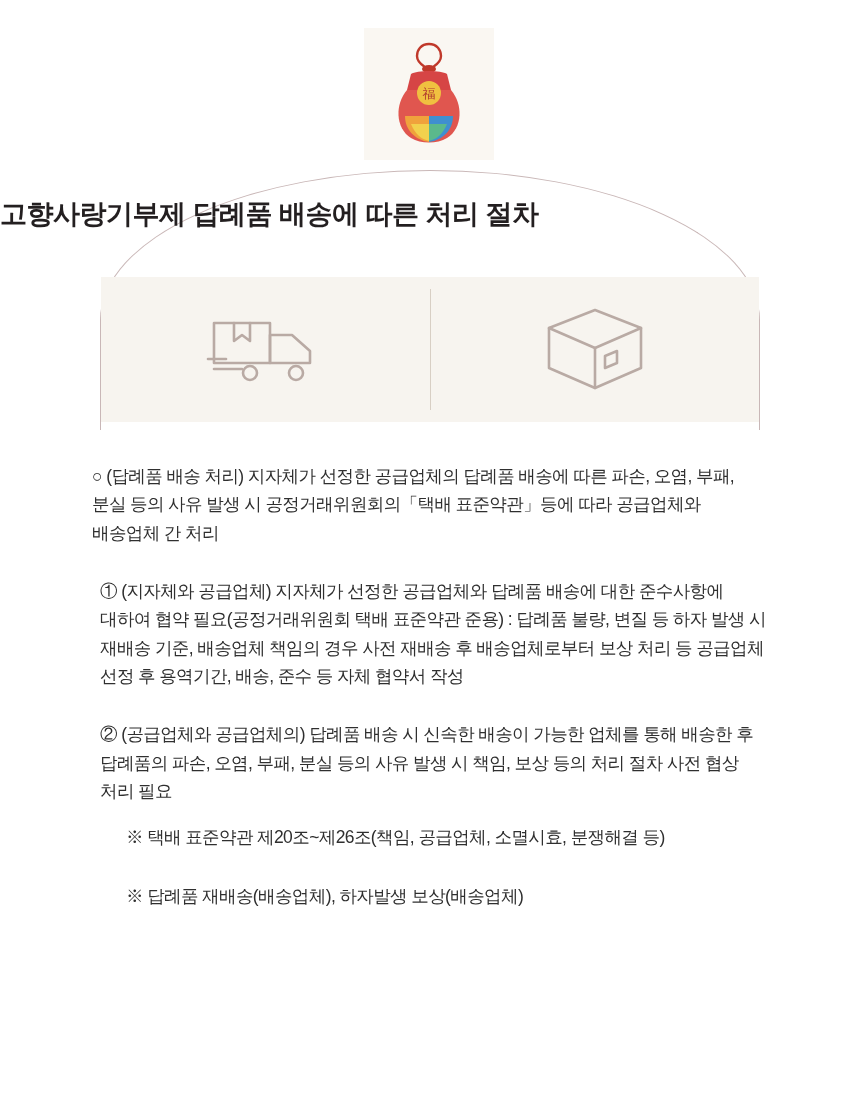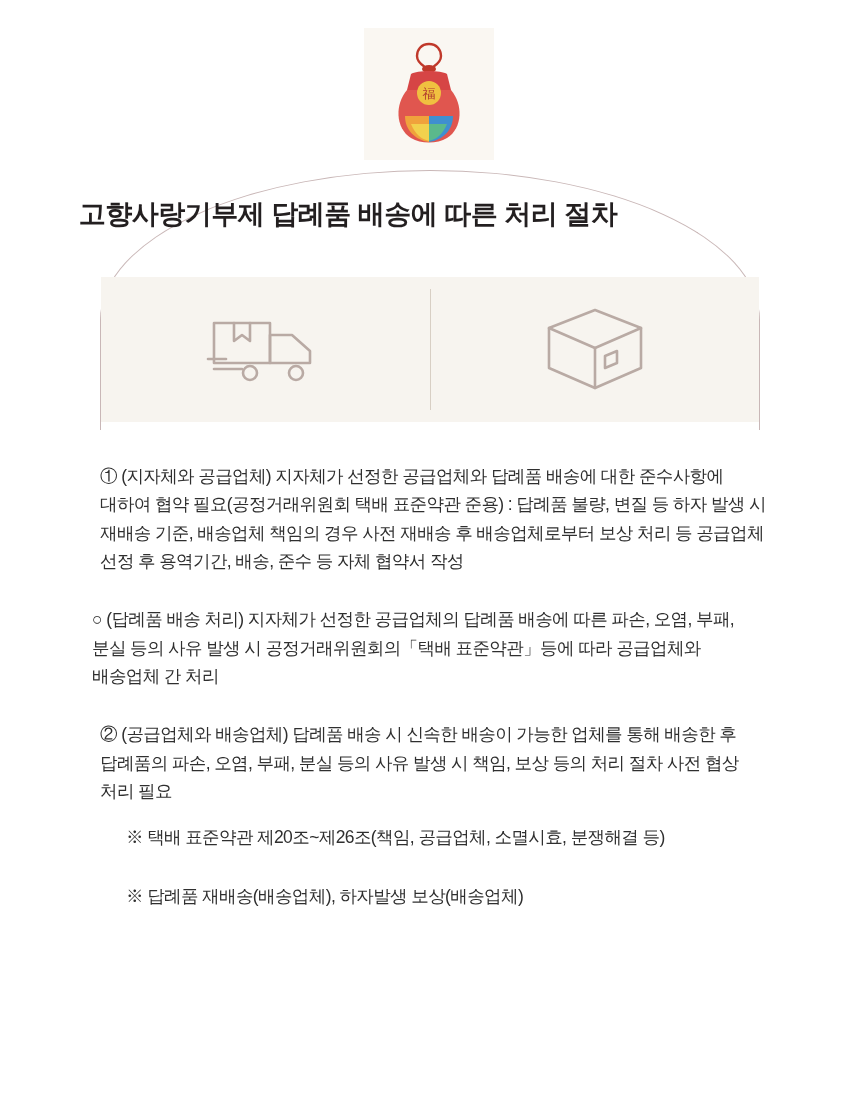--- a/index.html
+++ b/index.html
@@ -79,21 +79,21 @@
     display: flex;
     align-items: center;
     justify-content: center;
   }
 
   .hero-title {
     position: absolute;
     left: 0;
     top: 196px;
     width: 696px;
-    text-align: center;
+    text-align: left;
     font-size: 27px;
     font-weight: bold;
     letter-spacing: -0.5px;
     color: #231f20;
   }
 
   
   .content {
     position: absolute;
     left: 0;
@@ -171,23 +171,23 @@
           <path d="M6 24 L52 44 L98 24"></path>
           <line x1="52" y1="44" x2="52" y2="84"></line>
           <path d="M62 52 L74 47 L74 59 L62 64 Z"></path>
         </g>
       </svg>
     </div>
   </div>
 </div>
 
 <div class="content">
+  <p class="para gap-lg">○ (답례품 배송 처리) 지자체가 선정한 공급업체의 답례품 배송에 따른 파손, 오염, 부패, 분실 등의 사유 발생 시 공정거래위원회의「택배 표준약관」등에 따라 공급업체와 배송업체 간 처리</p>
+
   <p class="para indent gap-lg">① (지자체와 공급업체) 지자체가 선정한 공급업체와 답례품 배송에 대한 준수사항에 대하여 협약 필요(공정거래위원회 택배 표준약관 준용) : 답례품 불량, 변질 등 하자 발생 시 재배송 기준, 배송업체 책임의 경우 사전 재배송 후 배송업체로부터 보상 처리 등  공급업체 선정 후 용역기간, 배송, 준수 등 자체 협약서 작성</p>
 
-  <p class="para gap-lg">○ (답례품 배송 처리) 지자체가 선정한 공급업체의 답례품 배송에 따른 파손, 오염, 부패, 분실 등의 사유 발생 시 공정거래위원회의「택배 표준약관」등에 따라 공급업체와 배송업체 간 처리</p>
-
-  <p class="para indent tight">② (공급업체와 배송업체) 답례품 배송 시 신속한 배송이 가능한 업체를 통해 배송한 후 답례품의 파손, 오염, 부패, 분실 등의 사유 발생 시 책임, 보상 등의 처리 절차 사전 협상 처리 필요</p>
+  <p class="para indent tight">② (공급업체와 공급업체의) 답례품 배송 시 신속한 배송이 가능한 업체를 통해 배송한 후 답례품의 파손, 오염, 부패, 분실 등의 사유 발생 시 책임, 보상 등의 처리 절차 사전 협상 처리 필요</p>
 
   <p class="para indent2 gap-lg">※ 택배 표준약관 제20조~제26조(책임, 공급업체, 소멸시효, 분쟁해결 등)</p>
 
 
   <p class="para indent2">※ 답례품 재배송(배송업체),  하자발생 보상(배송업체)</p>
 </div>
 
 </body></html>

